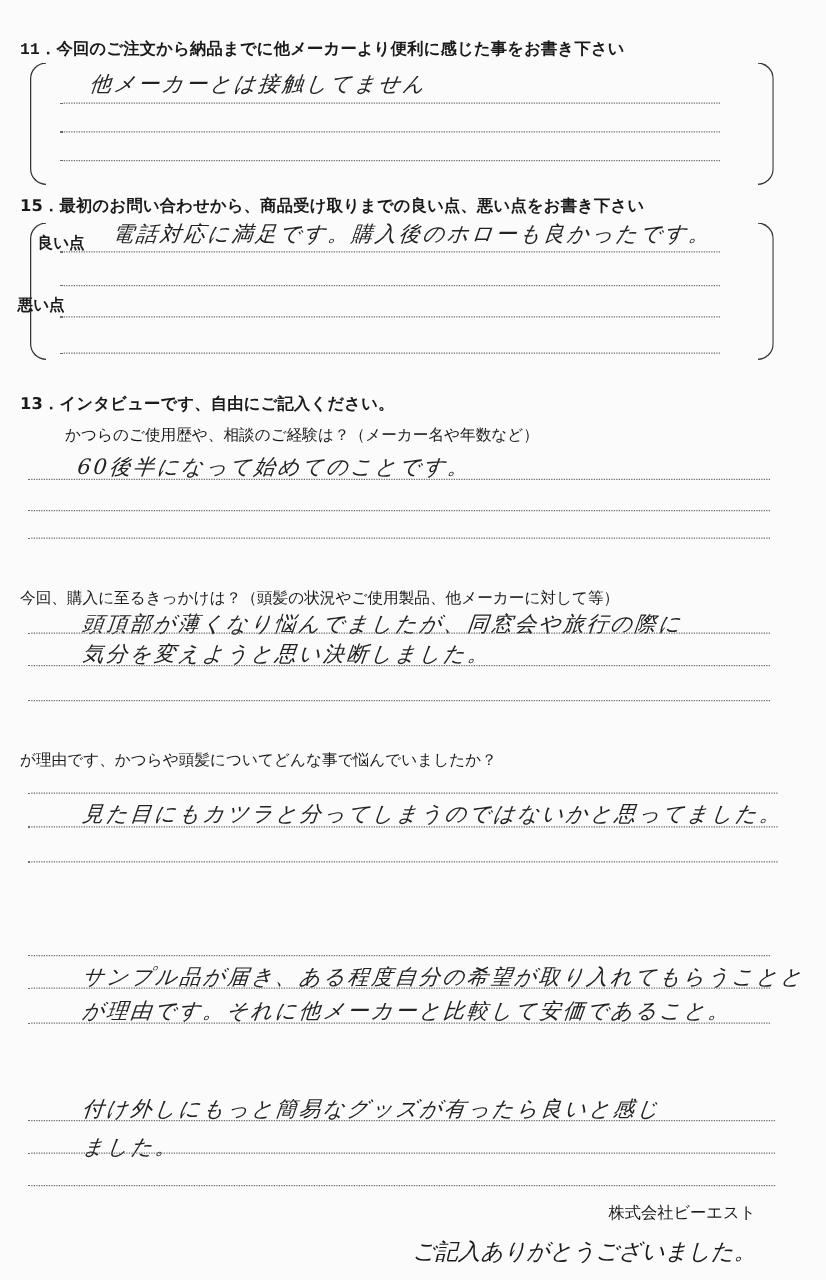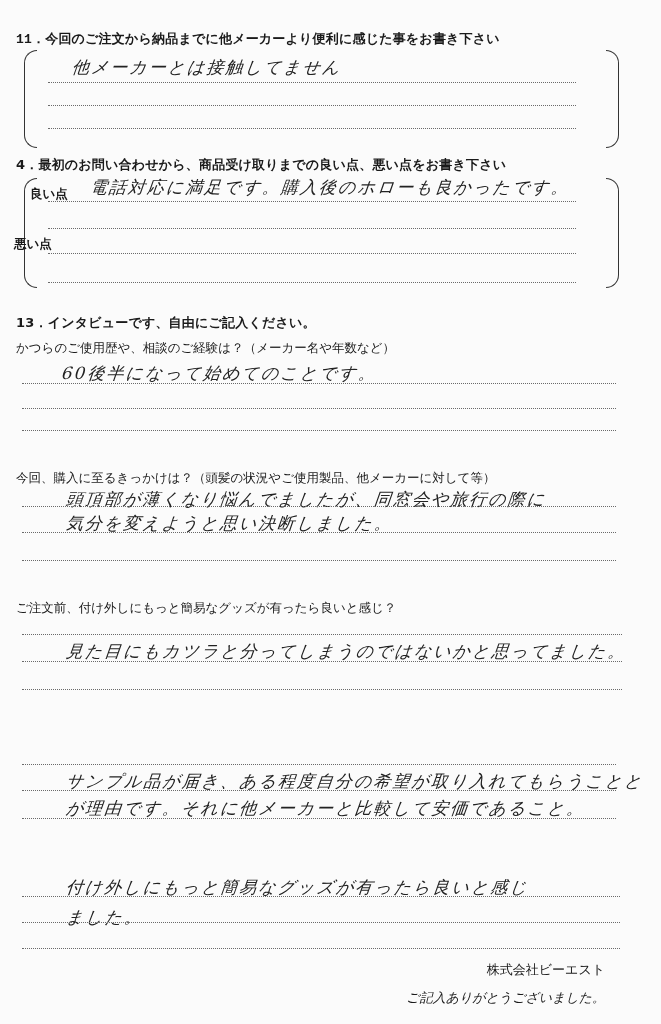--- a/index.html
+++ b/index.html
@@ -17,62 +17,62 @@
     position:absolute; white-space:nowrap;
     font-family:"DejaVu Serif","Liberation Serif",serif;
     font-style:italic; font-size:17px; color:#222; letter-spacing:2px;
     transform:skewX(-6deg);
   }
   .bracket { position:absolute; border:1.5px solid #333; }
   .bl { border-right:none; border-radius:14px 0 0 14px; width:12px; }
   .br { border-left:none; border-radius:0 14px 14px 0; width:12px; }
   .lbl { position:absolute; font-size:12.5px; font-weight:bold; }
   .company { position:absolute; right:56px; top:961px; font-size:13px;font-family:Liberation Serif, serif; }
-  .thanks { position:absolute; right:56px; top:989px; font-size:13px; font-style:italic; }
+  .thanks { position:absolute; right:56px; top:989px; font-size:18px; font-style:italic; }
 </style>
 </head>
 <body>
 
 <div class="page">
 
   <div class="q" style="top:30px;font-family:Liberation Mono, monospace;">11．今回のご注文から納品までに他メーカーより便利に感じた事をお書き下さい</div>
   <div class="bracket bl" style="left:24px; top:50px; height:96px;"></div>
   <div class="bracket br" style="left:606px; top:50px; height:96px;"></div>
   <div class="hw" style="left:72px; top:56px;">他メーカーとは接触してません</div>
   <div class="line" style="left:48px; width:528px; top:82px;"></div>
   <div class="line" style="left:48px; width:528px; top:105px;"></div>
   <div class="line" style="left:48px; width:528px; top:128px;"></div>
 
-  <div class="q" style="top:156px;">4．最初のお問い合わせから、商品受け取りまでの良い点、悪い点をお書き下さい</div>
+  <div class="q" style="top:156px;">15．最初のお問い合わせから、商品受け取りまでの良い点、悪い点をお書き下さい</div>
   <div class="bracket bl" style="left:24px; top:178px; height:108px;"></div>
   <div class="bracket br" style="left:606px; top:178px; height:108px;"></div>
   <div class="lbl" style="left:30px; top:186px;text-align:center;">良い点</div>
   <div class="hw" style="left:90px; top:176px;">電話対応に満足です。購入後のホローも良かったです。</div>
   <div class="line" style="left:48px; width:528px; top:201px;"></div>
   <div class="line" style="left:48px; width:528px; top:228px;"></div>
   <div class="lbl" style="left:14px; top:236px;">悪い点</div>
   <div class="line" style="left:48px; width:528px; top:253px;"></div>
   <div class="line" style="left:48px; width:528px; top:282px;"></div>
 
   <div class="q" style="top:314px;text-align:center;">13．インタビューです、自由にご記入ください。</div>
 
-  <div class="sub" style="top:340px;">かつらのご使用歴や、相談のご経験は？（メーカー名や年数など）</div>
+  <div class="sub" style="top:340px;margin-left:36px;">かつらのご使用歴や、相談のご経験は？（メーカー名や年数など）</div>
   <div class="hw" style="left:62px; top:362px;">60後半になって始めてのことです。</div>
   <div class="line" style="left:22px; width:594px; top:383px;"></div>
   <div class="line" style="left:22px; width:594px; top:408px;"></div>
   <div class="line" style="left:22px; width:594px; top:430px;"></div>
 
   <div class="sub" style="top:470px;">今回、購入に至るきっかけは？（頭髪の状況やご使用製品、他メーカーに対して等）</div>
   <div class="hw" style="left:66px; top:488px;">頭頂部が薄くなり悩んでましたが、同窓会や旅行の際に</div>
   <div class="line" style="left:22px; width:594px; top:506px;"></div>
   <div class="hw" style="left:66px; top:512px;">気分を変えようと思い決断しました。</div>
   <div class="line" style="left:22px; width:594px; top:532px;"></div>
   <div class="line" style="left:22px; width:594px; top:560px;"></div>
 
-  <div class="sub" style="top:600px;">ご注文前、付け外しにもっと簡易なグッズが有ったら良いと感じ？</div>
+  <div class="sub" style="top:600px;">が理由です、かつらや頭髪についてどんな事で悩んでいましたか？</div>
   <div class="line" style="left:22px; width:600px; top:634px;"></div>
   <div class="hw" style="left:66px; top:640px;">見た目にもカツラと分ってしまうのではないかと思ってました。</div>
   <div class="line" style="left:22px; width:600px; top:661px;"></div>
   <div class="line" style="left:22px; width:600px; top:689px;"></div>
 
   <div class="line" style="left:22px; width:594px; top:764px;"></div>
   <div class="hw" style="left:66px; top:770px;">サンプル品が届き、ある程度自分の希望が取り入れてもらうことと</div>
   <div class="line" style="left:22px; width:594px; top:790px;"></div>
   <div class="hw" style="left:66px; top:797px;">が理由です。それに他メーカーと比較して安価であること。</div>
   <div class="line" style="left:22px; width:594px; top:818px;"></div>

